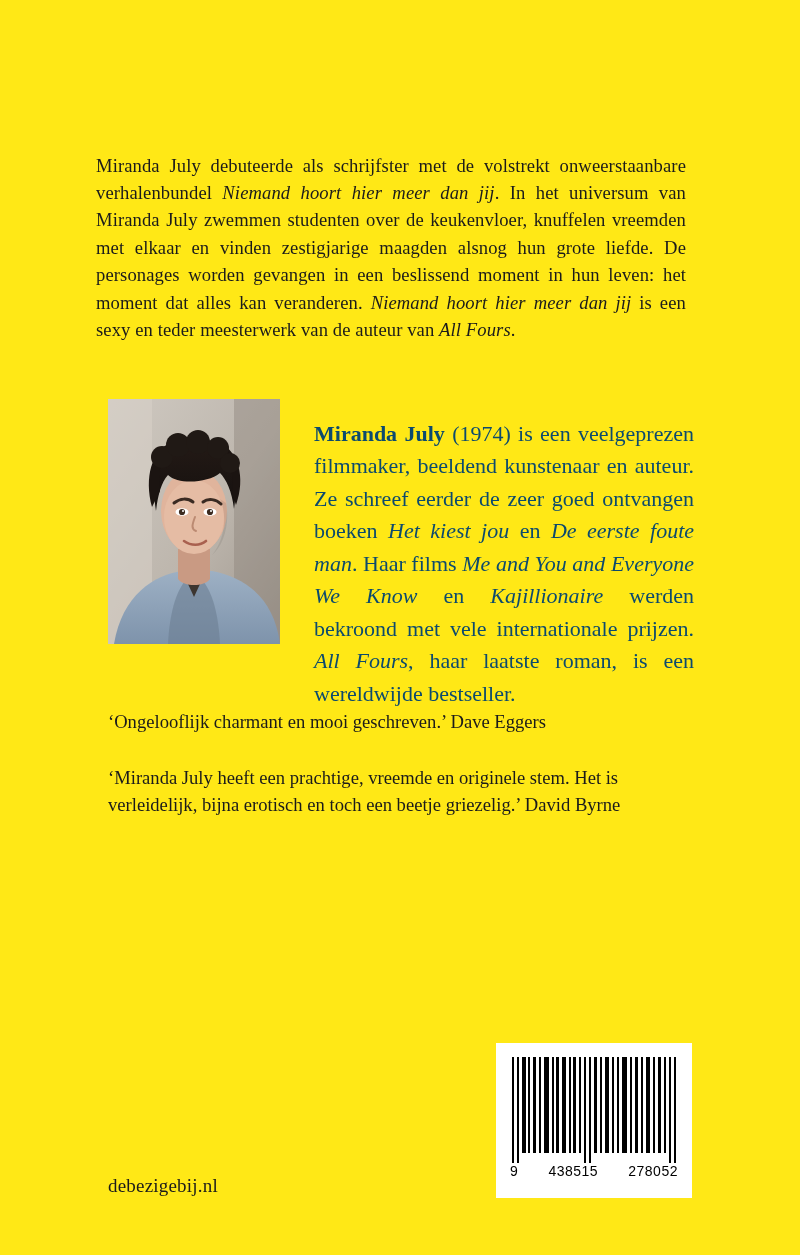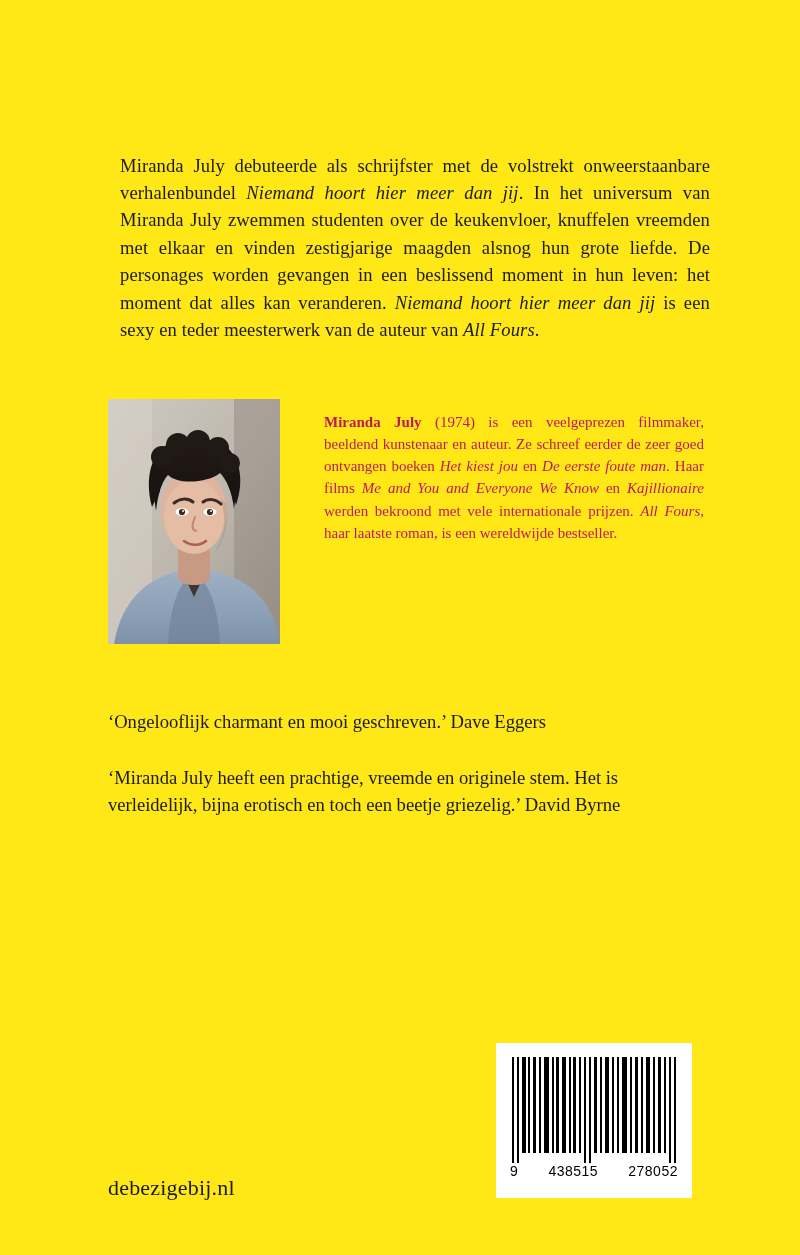--- a/index.html
+++ b/index.html
@@ -19,21 +19,21 @@
   .page {
     position: absolute;
     left: 0; top: 0;
     width: 800px;
     height: 1255px;
   }
 
   
   .blurb {
     position: absolute;
-    left: 120px;
+    left: 96px;
     top: 133px;
     width: 590px;
     font-size: 18.6px;
     line-height: 1.475;
     text-align: justify;
     text-justify: inter-word;
     color: #1b1b1b;
     letter-spacing: 0.1px;
   }
   .blurb i { font-style: italic; }
@@ -45,28 +45,28 @@
     top: 399px;
     width: 172px;
     height: 245px;
     overflow: hidden;
     background: #b9b4ae;
   }
   .author-photo svg { display: block; }
 
   .author-bio {
     position: absolute;
-    left: 324px;
+    left: 314px;
     top: 396px;
     width: 380px;
-    font-size: 15px;
+    font-size: 22px;
     line-height: 1.475;
     text-align: justify;
     text-justify: inter-word;
-    color: #be185d;
+    color: #0c4a6e;
   }
   .author-bio i { font-style: italic; }
   .author-bio b { font-weight: bold; }
 
   
   .quote {
     position: absolute;
     left: 108px;
     width: 590px;
     font-size: 18.6px;
@@ -102,21 +102,21 @@
     padding: 1px 2px 0 2px;
     line-height: 1;
   }
   .barcode-digits span { display: inline-block; }
 
   
   .publisher {
     position: absolute;
     left: 108px;
     top: 1175px;
-    font-size: 22px;
+    font-size: 19px;
     color: #1b1b1b;
     letter-spacing: 0.2px;
   }
 </style>
 </head>
 <body>
 
 <div class="page">
 
   <p class="blurb">

